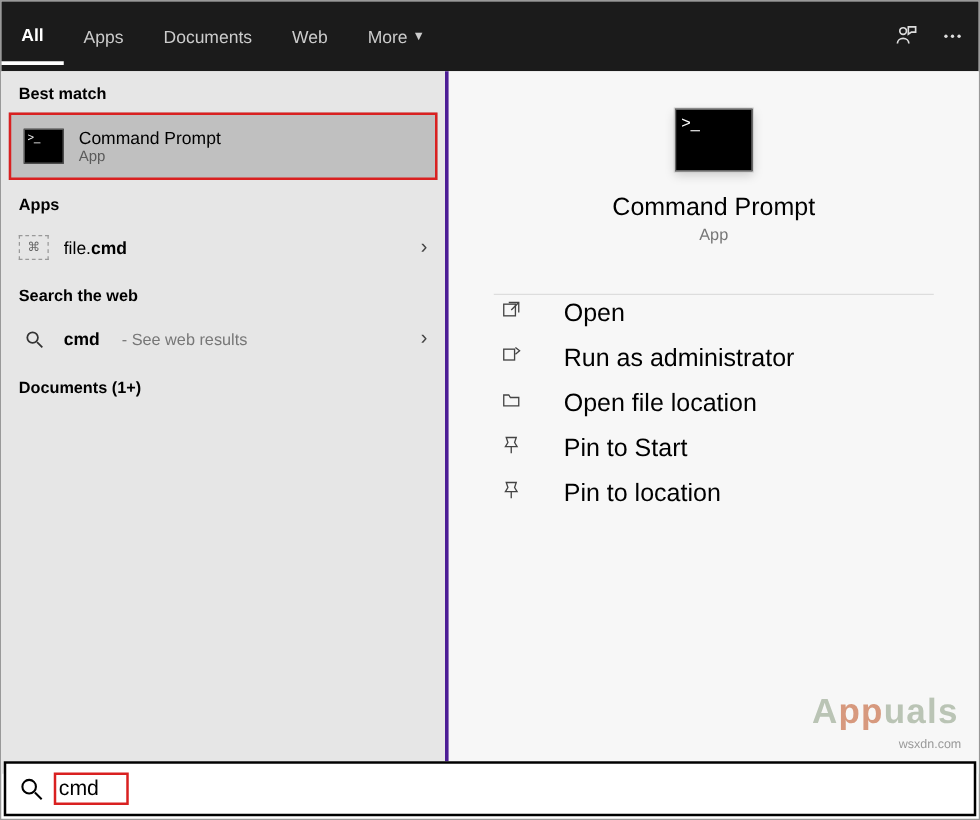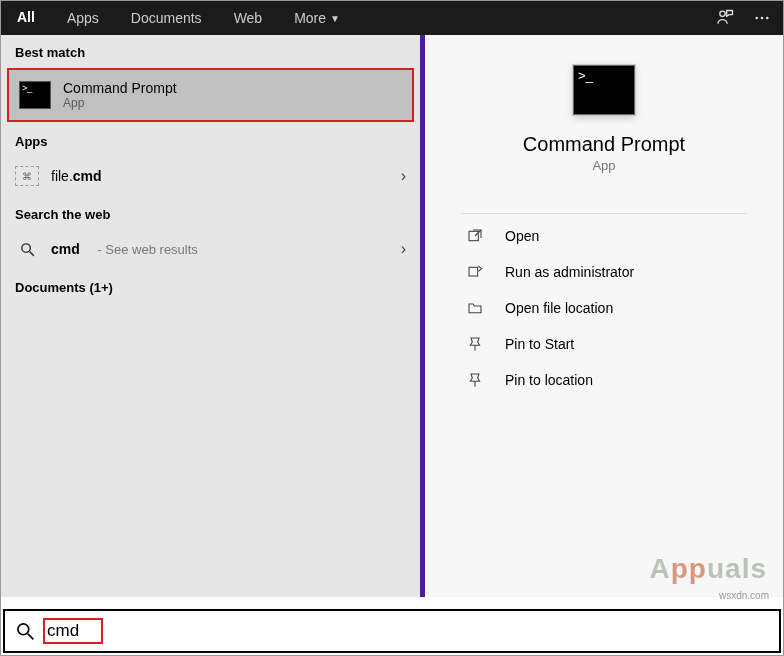--- a/index.html
+++ b/index.html
@@ -1,43 +1,43 @@
 <!DOCTYPE html>
 <html><head>
   <meta charset="utf-8">
   <style>
     * { margin: 0; padding: 0; box-sizing: border-box; font-family: "Segoe UI", Arial, sans-serif; }
     body { width: 784px; height: 656px; background: #fff; position: relative; border: 1px solid #999; overflow: hidden; }
-    .header { height: 34px; background: #1b1b1b; display: flex; align-items: center; color: #fff; }
+    .header { height: 56px; background: #1b1b1b; display: flex; align-items: center; color: #fff; }
     .header-tabs { display: flex; align-items: center; flex: 1; }
     .header-tab { padding: 0 16px; height: 46px; display: flex; align-items: center; font-size: 14px; color: #ccc; cursor: pointer; }
     .header-tab.active { color: #fff; border-bottom: 3px solid #fff; font-weight: 600; }
     .header-right { display: flex; align-items: center; padding-right: 12px; gap: 18px; }
     .header-icon { color: #fff; opacity: .85; cursor: pointer; }
     .body-row { display: flex; height: 562px; }
-    .left-pane { width: 424px; background: #e6e6e6; border-right: 5px solid #4c1d95; overflow: hidden; }
+    .left-pane { width: 358px; background: #e6e6e6; border-right: 3px solid #4c1d95; overflow: hidden; }
     .section-label { font-size: 13px; font-weight: 600; padding: 10px 14px 6px 14px; color: #000; }
     .best-match-item { margin: 2px 6px; height: 54px; background: #c0c0c0; border: 2px solid #d92020; display: flex; align-items: center; padding: 0 10px; cursor: pointer; }
     .cmd-icon { width: 32px; height: 28px; background: #000; border: 1px solid #555; margin-right: 12px; position: relative; }
     .cmd-icon::after { content: ">_"; color: #fff; font-size: 9px; position: absolute; top: 1px; left: 2px; }
     .bm-title { font-size: 14px; color: #000; }
     .bm-sub { font-size: 12px; color: #5a5a5a; }
     .list-item { height: 42px; display: flex; align-items: center; padding: 0 14px; cursor: pointer; font-size: 14px; color: #000; justify-content: space-between; }
     .list-item-left { display: flex; align-items: center; gap: 12px; }
     .app-icon { width: 24px; height: 20px; border: 1px dashed #999; display: flex; align-items: center; justify-content: center; font-size: 10px; color: #666; }
     .chevron { font-size: 16px; color: #444; }
     .web-label { color: #777; font-size: 13px; padding-left: 14px; }
     .right-pane { flex: 1; background: #f7f7f7; padding: 22px 36px; display: flex; flex-direction: column; }
     .preview-head { display: flex; flex-direction: column; align-items: center; margin-bottom: 28px; }
     .cmd-icon-lg { width: 62px; height: 50px; background: #000; border: 1px solid #666; margin: 8px 0 18px; position: relative; box-shadow: 0 0 0 1px #ccc, 0 3px 8px rgba(0,0,0,.18); }
     .cmd-icon-lg::after { content: ">_"; color: #fff; font-size: 13px; position: absolute; top: 2px; left: 4px; }
     .preview-title { font-size: 20px; color: #000; }
     .preview-sub { font-size: 13px; color: #777; margin-top: 2px; }
     .hr { border: none; border-top: 1px solid #ddd; margin: 12px 0 4px; }
-    .action { height: 36px; display: flex; align-items: center; gap: 20px; font-size: 14px; color: #000; cursor: pointer; padding: 0 4px; }
+    .action { height: 36px; display: flex; align-items: flex-start; gap: 32px; font-size: 20px; color: #000; cursor: pointer; padding: 0 4px; }
     .action-icon { width: 20px; display: flex; justify-content: center; color: #444; }
     .searchbar { position: absolute; left: 2px; right: 2px; bottom: 2px; height: 44px; border: 2px solid #000; background: #fff; display: flex; align-items: center; padding: 0 10px; }
     .search-query { margin-left: 8px; padding: 1px 2px; border: 2px solid #d92020; font-size: 17px; font-family: inherit; border-radius: 0; outline: none; width: 60px; }
     .watermark { position:absolute; right:16px; bottom:70px; font-size:28px; color:#9aaa92; font-weight:700; letter-spacing:1px; opacity:.65; font-family: sans-serif; pointer-events:none;margin-top:36px; }
     .watermark .pp { color:#c6683e; }
     .srcwm { position:absolute; right:14px; bottom:54px; font-size:10px; color:#999; pointer-events:none; }
     .caret-down { margin-left:4px; font-size:10px; }
     svg { display: block; }
   </style>
 </head>

